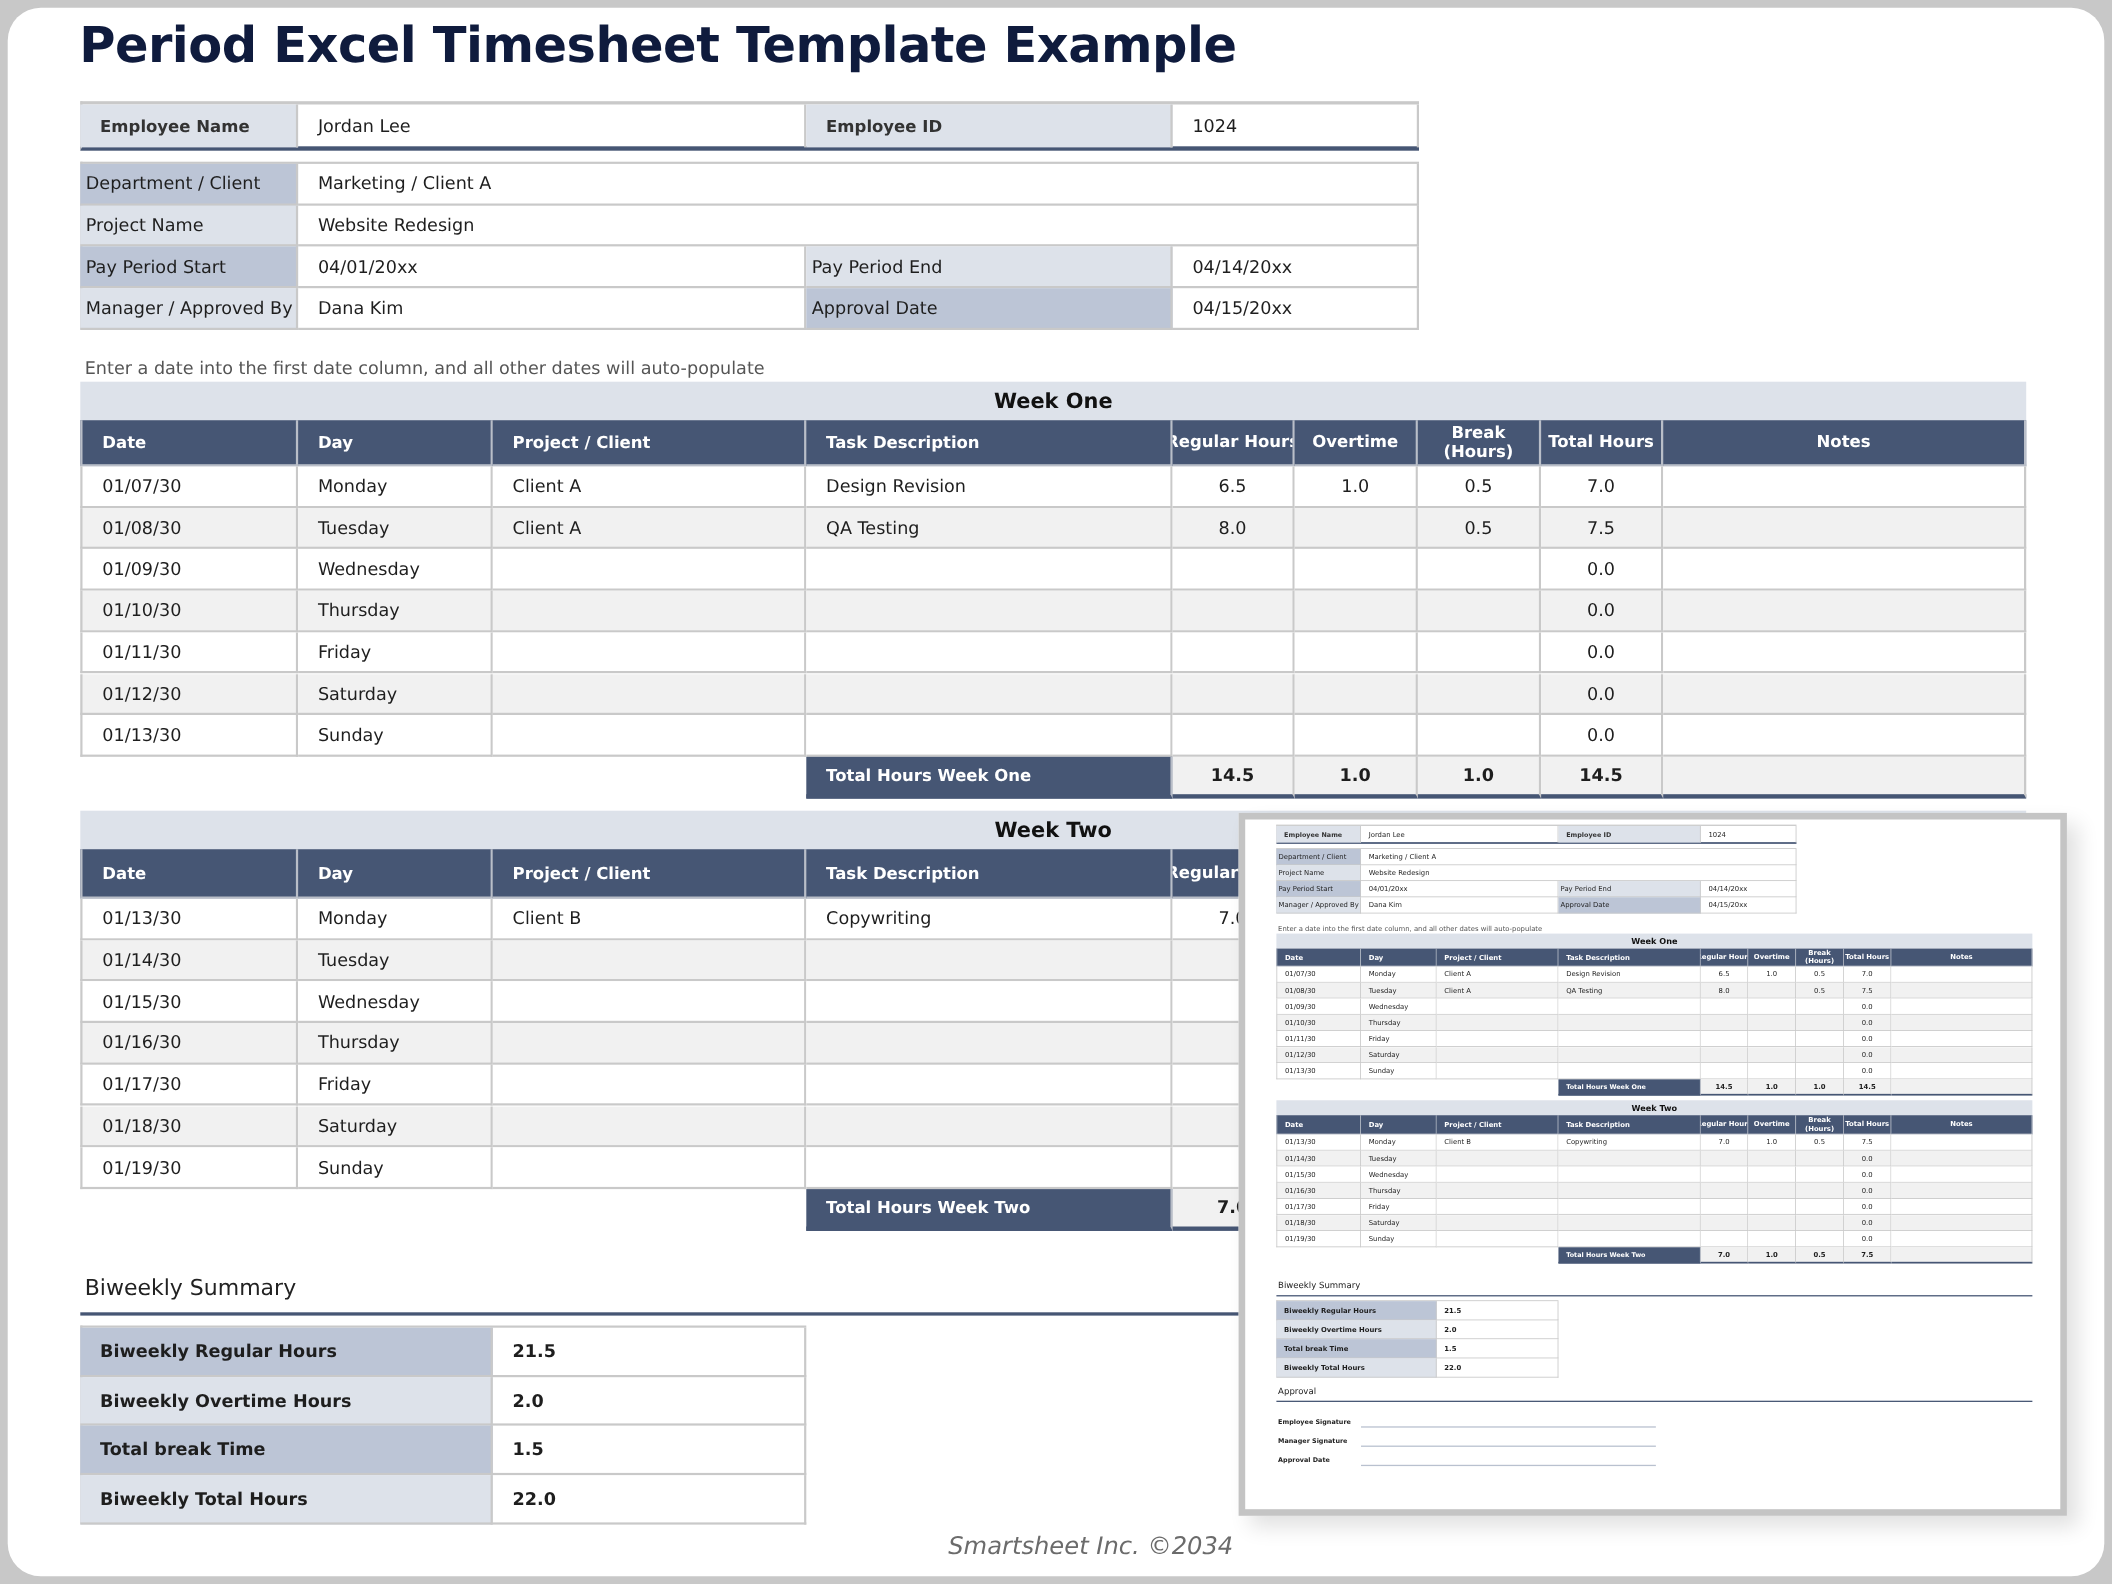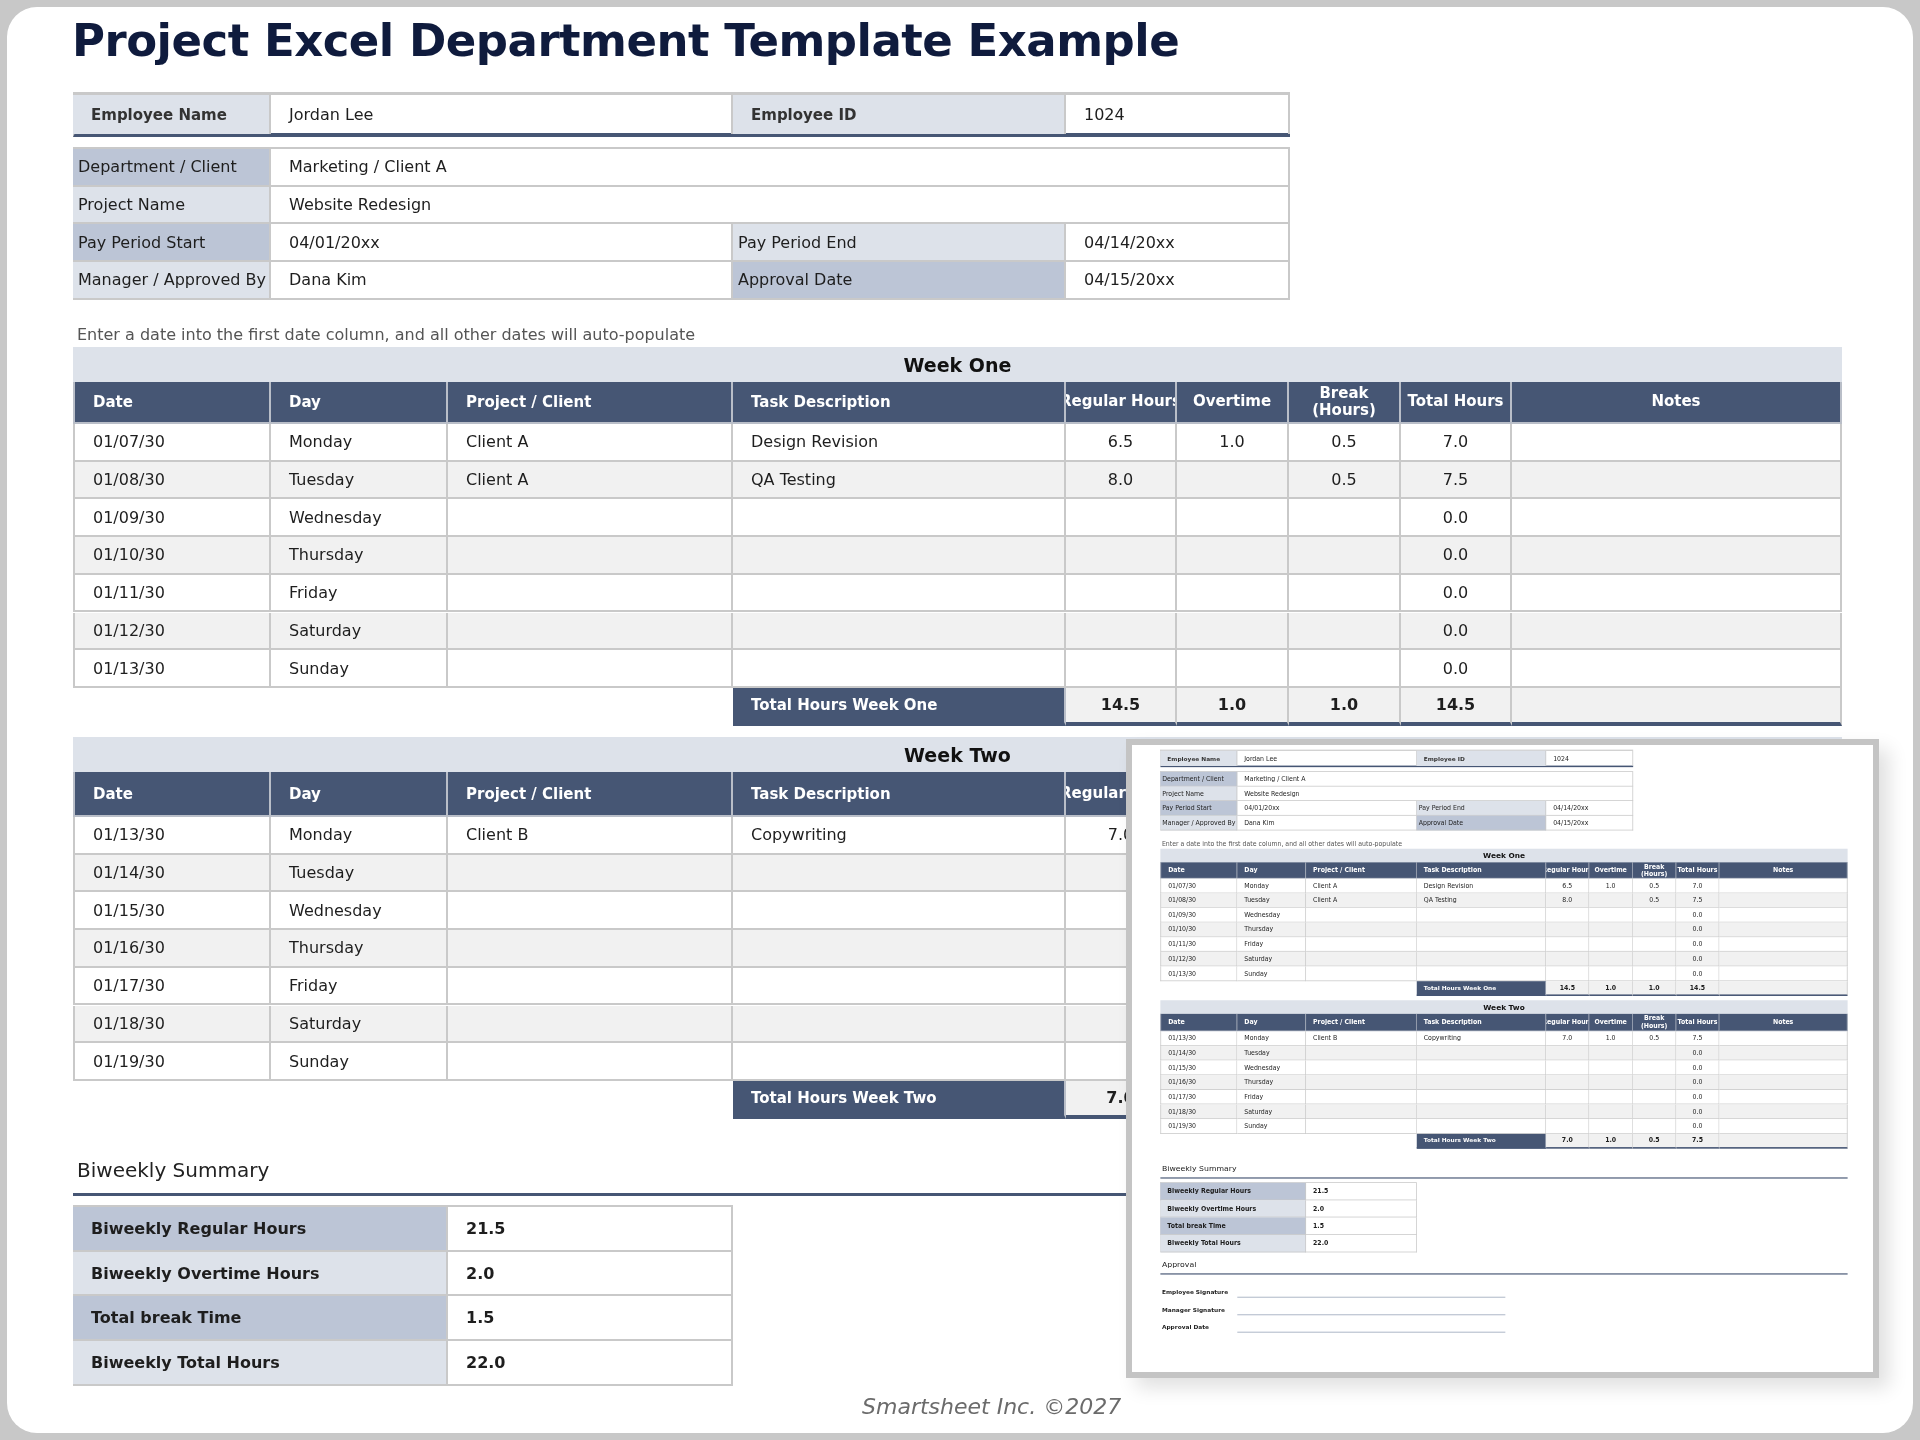--- a/index.html
+++ b/index.html
@@ -53,21 +53,21 @@
     transform: scale(0.3885); transform-origin: 0 0;
   }
   .inset .cell { font-size: 16px; }
 </style>
 </head>
 <body>
 
 <div class="frame"></div>
 
 <div id="main">
-    <div class="abs title"><span>Project Excel Department Template Example</span></div>
+    <div class="abs title"><span>Period Excel Timesheet Template Example</span></div>
     <div class="abs" style="left: 73px; top: 92px; width: 1217px; height: 45px; border-top: 3px solid rgb(201, 201, 201); border-bottom: 4px solid rgb(70, 86, 116); border-left: 2px solid rgb(201, 201, 201);"></div>
     <div class="cell lbl-light bold" style="left: 73px; top: 95px; width: 198px; height: 39px; font-size: 15px; color: rgb(51, 51, 51); border-bottom: none;">
       <span>Employee Name</span>
     </div>
     <div class="cell" style="left: 271px; top: 95px; width: 462px; height: 39px; border-bottom: none;">
       <span>Jordan Lee</span>
     </div>
     <div class="cell lbl-light bold" style="left: 733px; top: 95px; width: 333px; height: 39px; font-size: 15px; color: rgb(51, 51, 51); border-bottom: none;">
       <span>Employee ID</span>
     </div>
@@ -604,21 +604,21 @@
     </div>
     <div class="cell bold" style="left: 448px; top: 1296.4px; width: 285px; height: 44.7px;">
       <span>1.5</span>
     </div>
     <div class="cell bold lbl-light" style="left: 73px; top: 1341.1px; width: 375px; height: 44.7px;">
       <span>Biweekly Total Hours</span>
     </div>
     <div class="cell bold" style="left: 448px; top: 1341.1px; width: 285px; height: 44.7px;">
       <span>22.0</span>
     </div>
-    <div class="abs footer" style="left: 862px; top: 1394px;"><span>Smartsheet Inc. ©2027</span></div>
+    <div class="abs footer" style="left: 862px; top: 1394px;"><span>Smartsheet Inc. ©2034</span></div>
   </div>
 
 <div class="inset">
   <div class="inset-inner" id="inset-root">
       <div class="abs" style="left: 73px; top: 12px; width: 1217px; height: 45px; border-top: 3px solid rgb(201, 201, 201); border-bottom: 4px solid rgb(70, 86, 116); border-left: 2px solid rgb(201, 201, 201);"></div>
       <div class="cell lbl-light bold" style="left: 73px; top: 15px; width: 198px; height: 39px; font-size: 15px; color: rgb(51, 51, 51); border-bottom: none;">
         <span>Employee Name</span>
       </div>
       <div class="cell" style="left: 271px; top: 15px; width: 462px; height: 39px; border-bottom: none;">
         <span>Jordan Lee</span>

